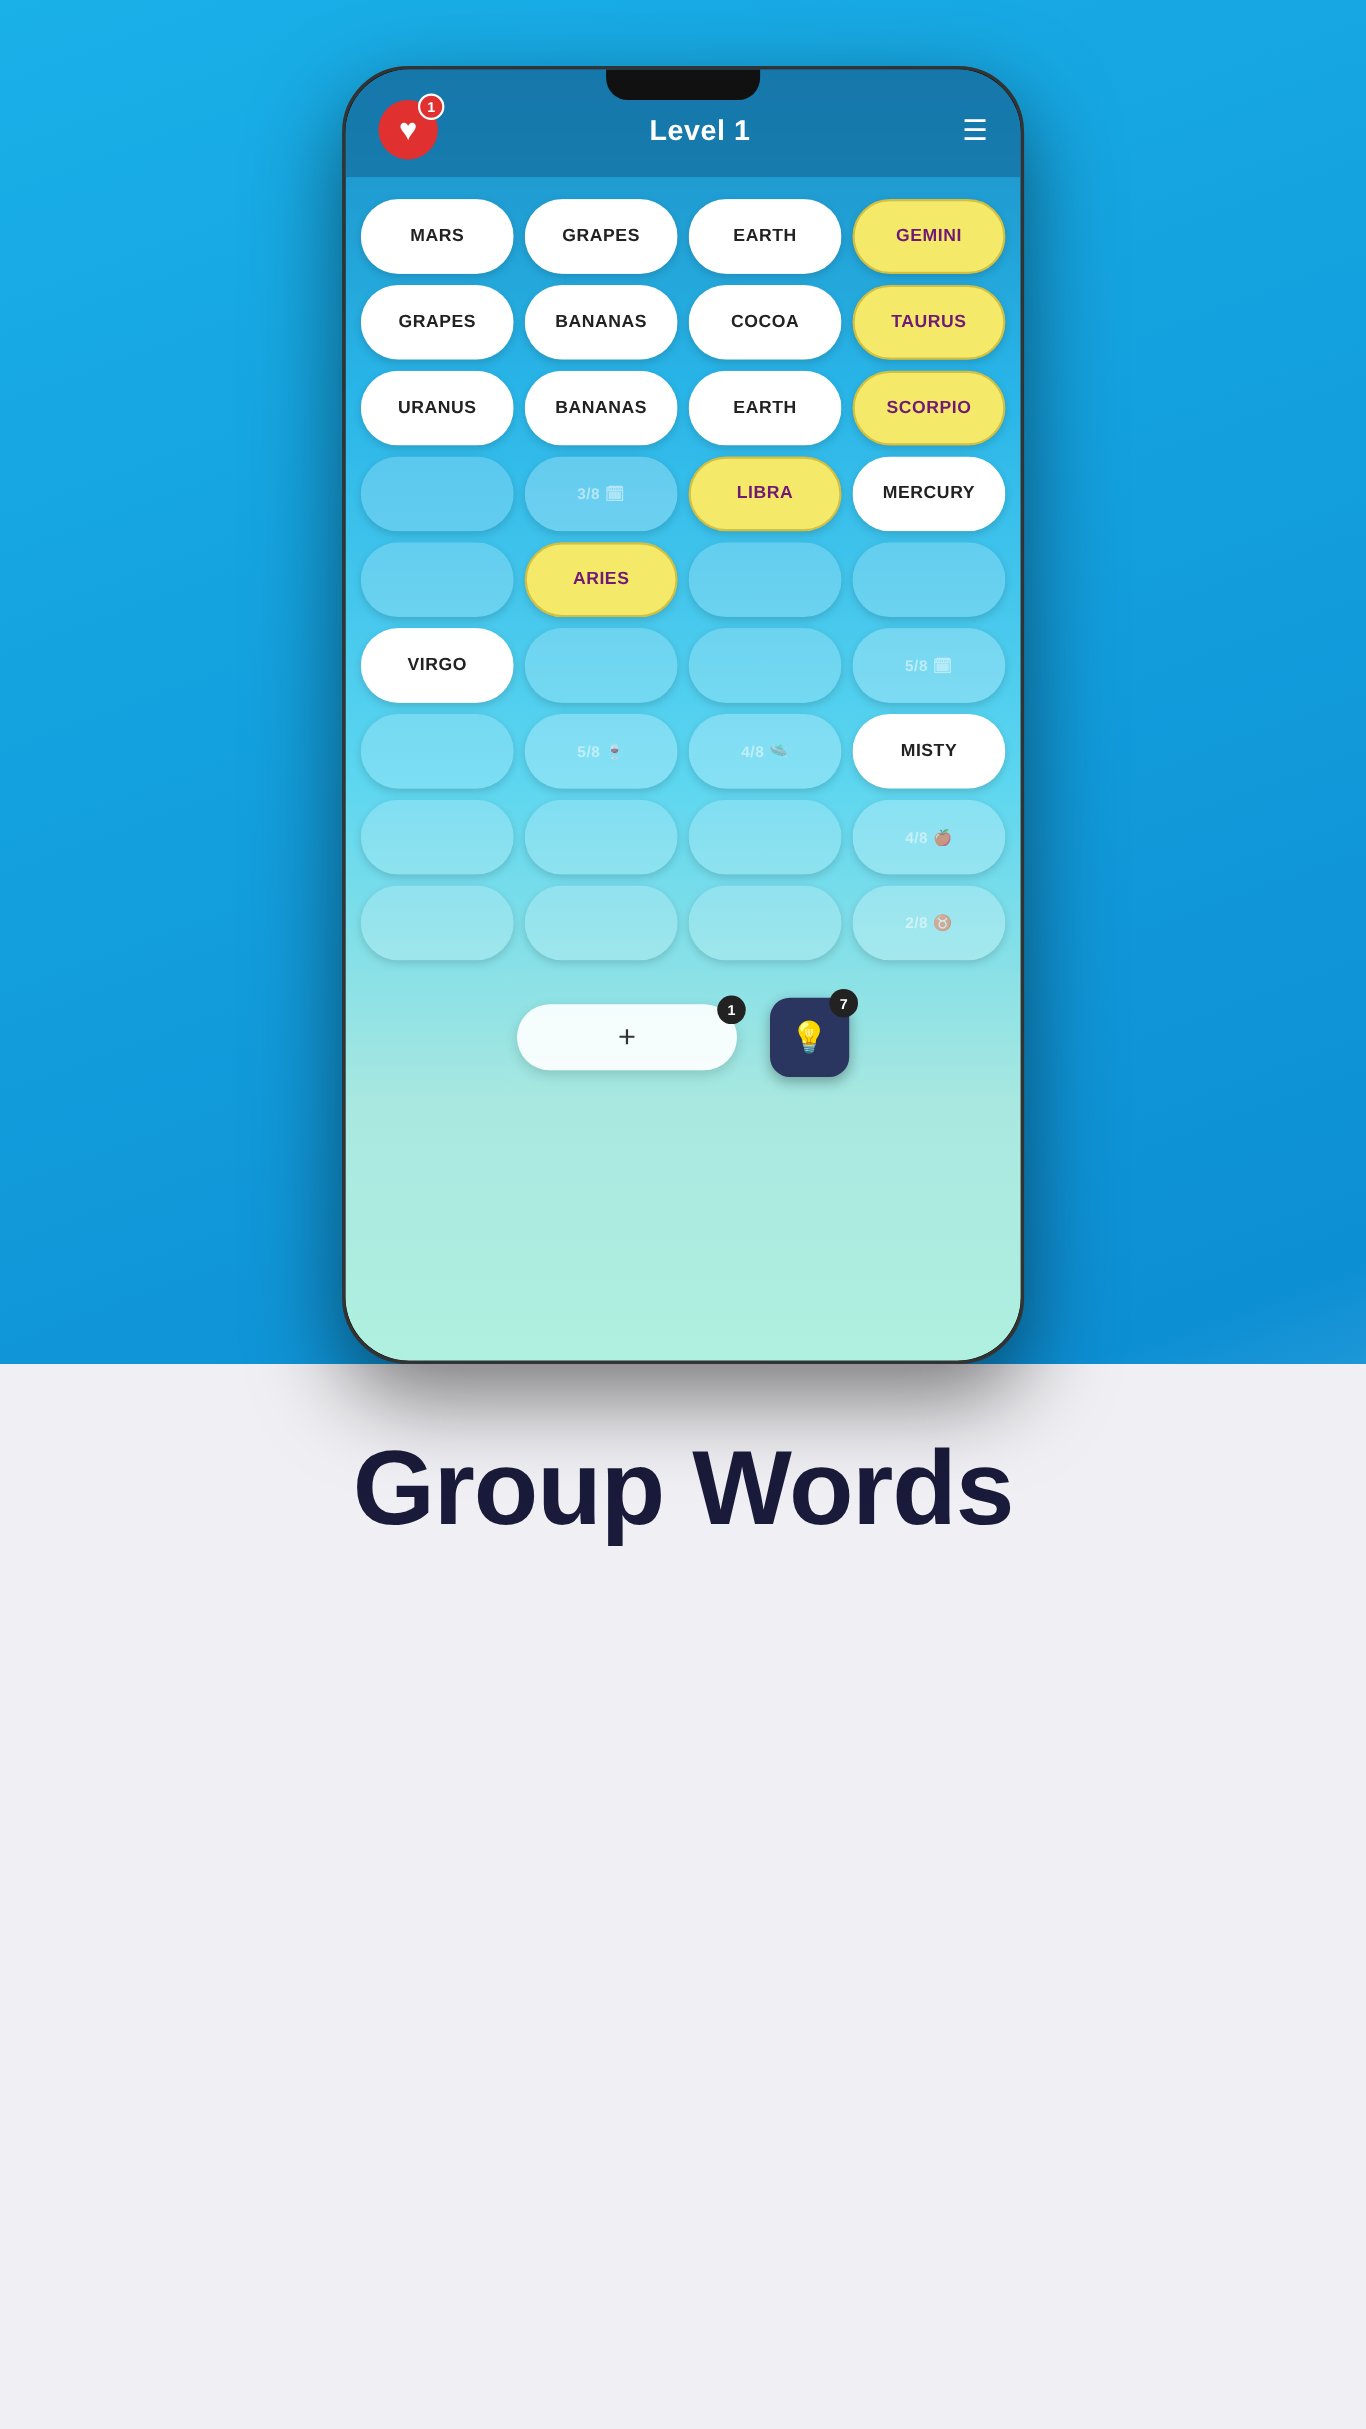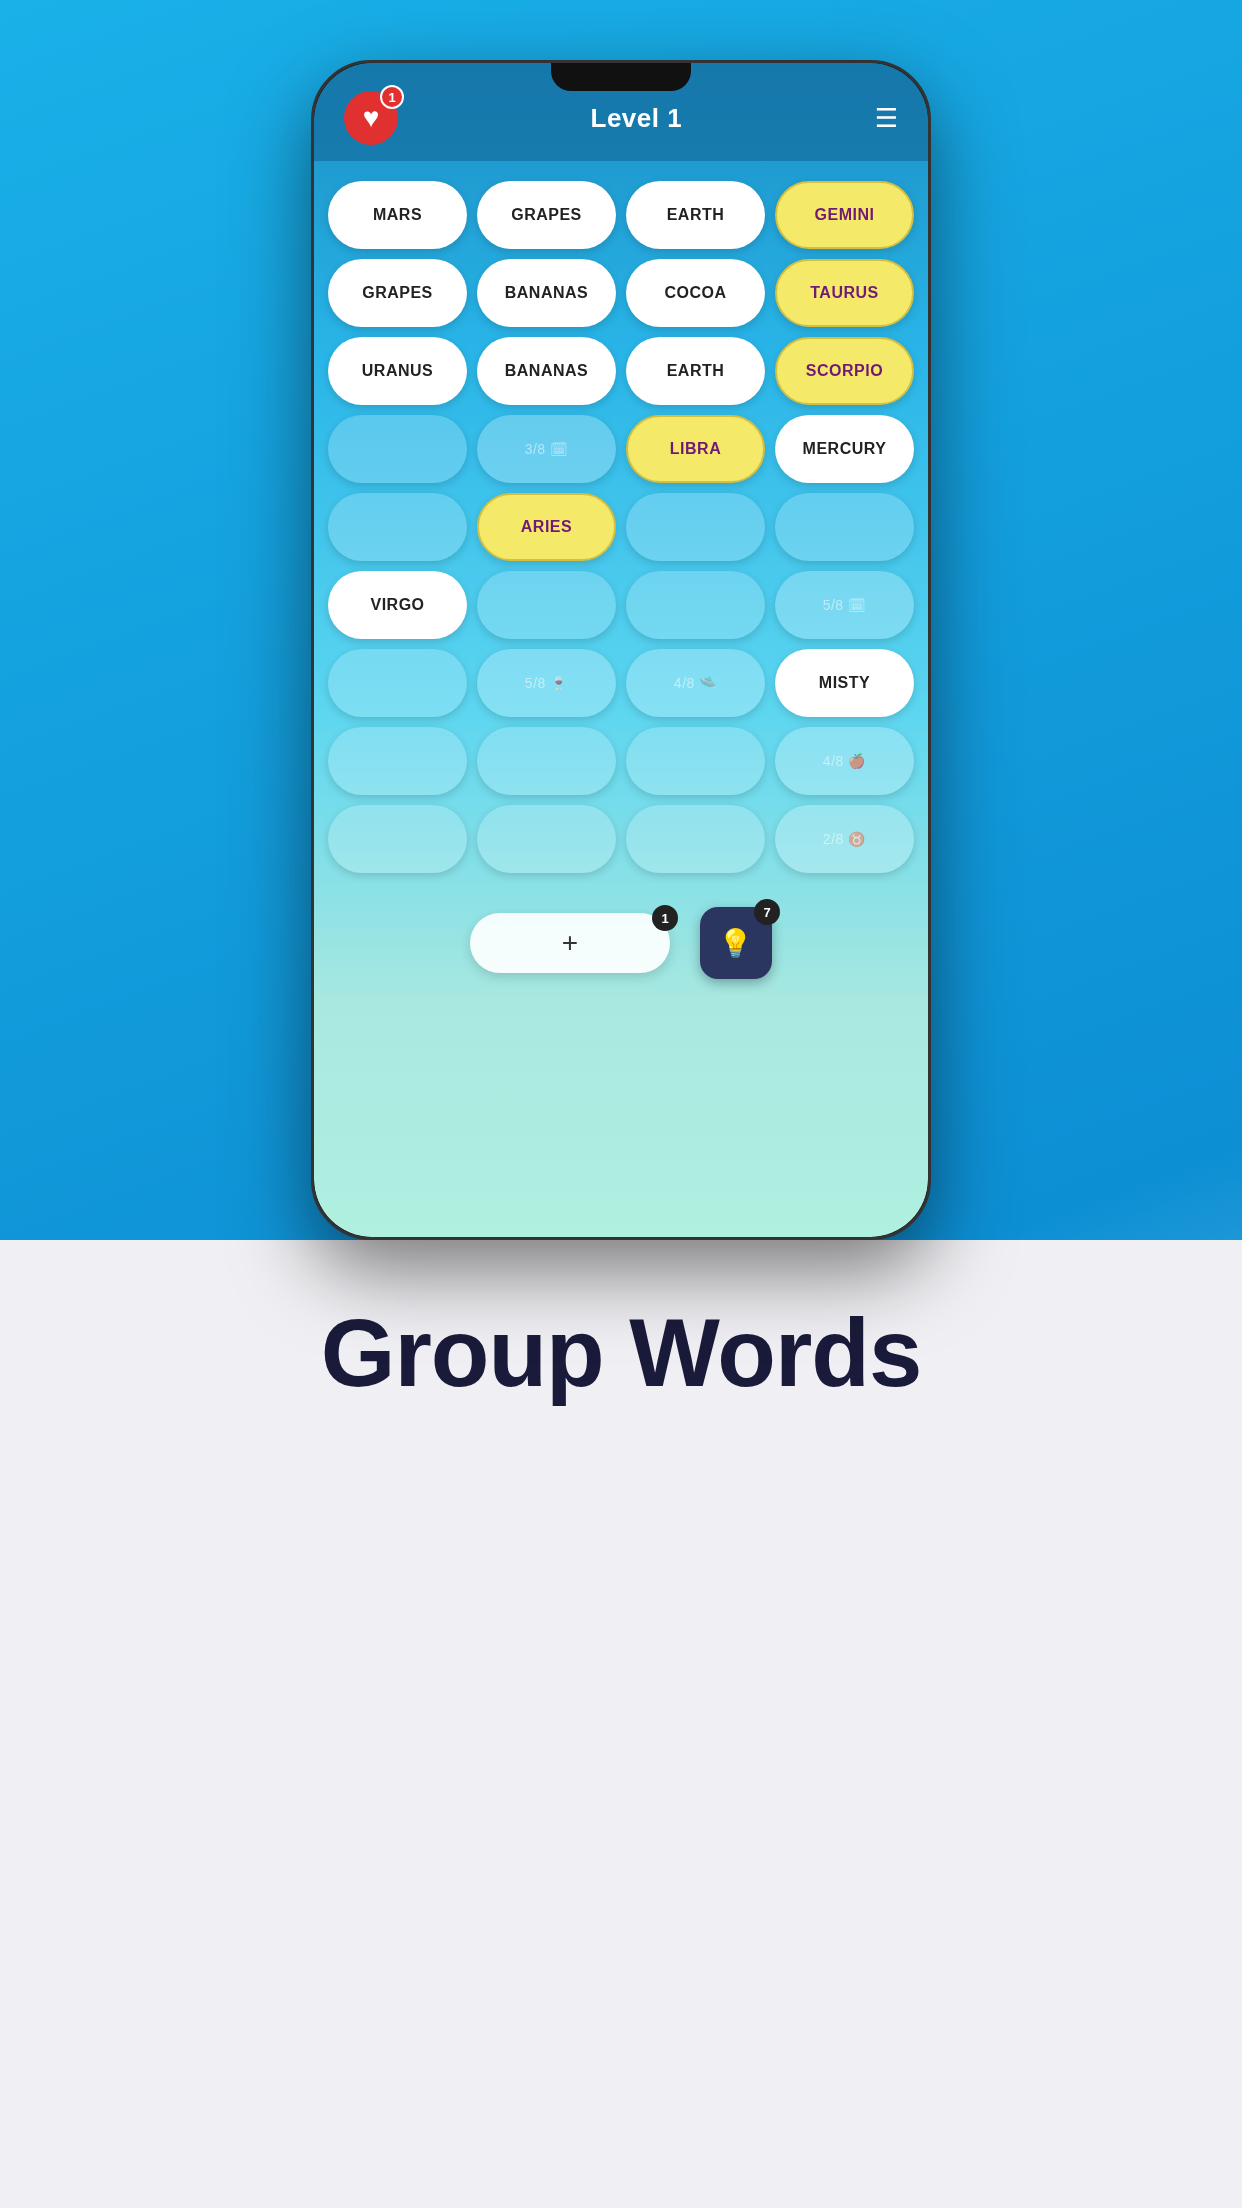--- a/index.html
+++ b/index.html
@@ -127,21 +127,21 @@
     .word-pill.empty {
       background: rgba(255,255,255,0.2);
       color: transparent;
       pointer-events: none;
     }
 
     .word-pill.faded {
       background: rgba(255,255,255,0.25);
       color: rgba(255,255,255,0.5);
       font-size: 14px;
-      font-weight: 400;
+      font-weight: 700;
     }
 
     
     .bottom-area {
       display: flex;
       justify-content: center;
       align-items: center;
       gap: 30px;
       padding: 24px 20px;
       margin-top: 10px;

